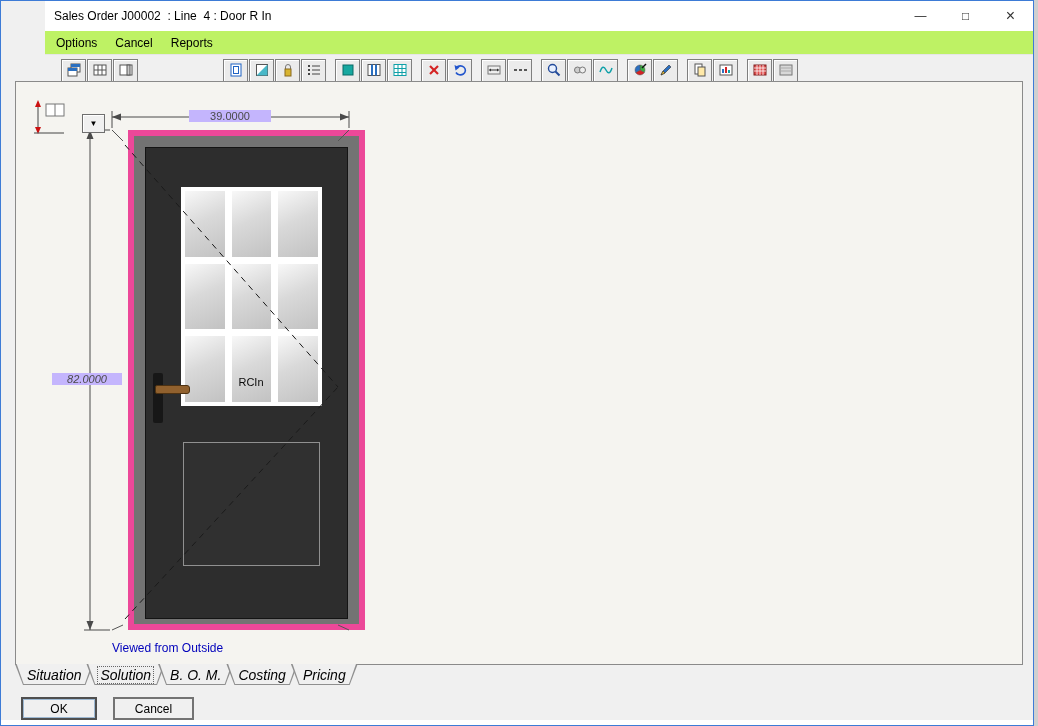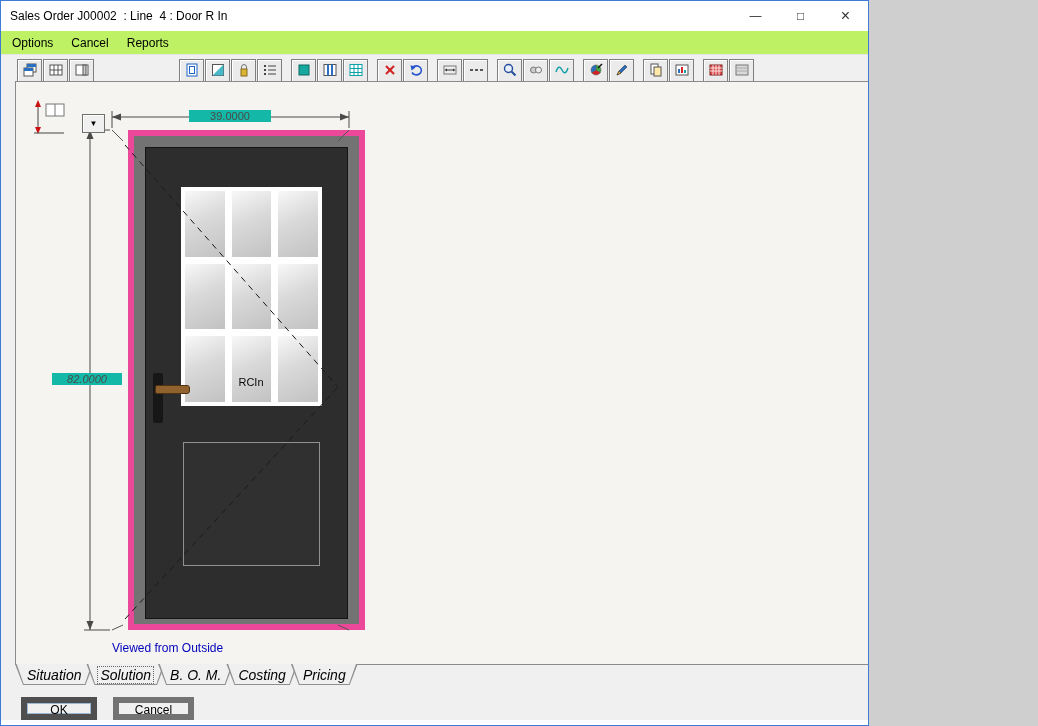--- a/index.html
+++ b/index.html
@@ -1,20 +1,20 @@
 <!DOCTYPE html>
 <html><head>
 <meta charset="utf-8">
 <style>
   * { box-sizing: border-box; margin: 0; padding: 0; }
   html,body { background:#cfcfcf; }
   body { font-family:"Liberation Sans", sans-serif; }
   .window {
-    position:relative; width:869px; height:726px;
-    background:#f0f0f0; border:1px solid #3d7bd6; overflow:hidden;
+    position:relative; width:1034px; height:726px;
+    background:#f0f0f0; border:1px solid #3d7bd6; overflow:hidden;padding-left:44px;
   }
 
   
   .titlebar { height:30px; background:#ffffff; display:flex; align-items:center; }
   .title-text { font-size:12px; color:#000; padding-left:9px; white-space:pre; }
   .win-controls { margin-left:auto; display:flex; height:100%; }
   .win-btn { width:45px; height:100%; display:flex; align-items:center; justify-content:center;
              font-size:12px; color:#333; cursor:default; }
   .win-btn.close { font-size:16px; }
 
@@ -53,42 +53,42 @@
   .pane { background:linear-gradient(155deg,#f8f8f8 0%,#d9d9d9 45%,#c2c2c2 100%); }
   .bottom-panel { position:absolute; left:49px; top:306px; width:137px; height:124px;
                   border:1px solid #909090; background:#303030; }
   .handle-plate { position:absolute; left:19px; top:237px; width:10px; height:50px;
                   background:#171717; border-radius:2px; z-index:8; }
   .handle-lever { position:absolute; left:21px; top:249px; width:35px; height:9px;
                   background:#91612e; border:1px solid #4e3212; border-radius:2px 3px 3px 2px; z-index:9; }
   .glass-label { position:absolute; left:97px; top:240px; width:40px; text-align:center;
                  font-size:11px; color:#0a0a0a; z-index:7; }
 
-  .dim-text { position:absolute; z-index:6; background:#14b8a6; font-size:11px; color:#4a4a4a;
+  .dim-text { position:absolute; z-index:6; background:#c4b5fd; font-size:11px; color:#4a4a4a;
               text-align:center; }
   .dim-w { left:173px; top:28px; width:82px; }
   .dim-h { left:36px; top:291px; width:70px;font-style:italic; }
 
   .caption { position:absolute; left:96px; top:559px; width:237px; 
              font-size:12px; color:#0000bb; z-index:6; }
 
   
   .tabs { position:absolute; left:14px; top:663px; display:flex; height:21px; }
   .tab { position:relative; height:21px; margin-right:-7px; }
   .tab-bg { position:absolute; inset:0; background:#8f8f8f;
             clip-path:polygon(0 0,100% 0,calc(100% - 8px) 100%,8px 100%); }
   .tab-bg::after { content:""; position:absolute; left:0; right:0; top:0; bottom:1px;
             background:#f0f0f0;
             clip-path:polygon(1.7px 0,calc(100% - 1.7px) 0,calc(100% - 8.7px) 100%,8.7px 100%); }
   .tab-label { position:relative; z-index:1; height:100%; display:flex; align-items:center;
                justify-content:center; font-size:14px; color:#000; padding:0 12px;font-style:italic; }
   .tab.active .tab-label span { outline:1px dotted #666; padding:0 2px;text-align:center; }
 
   
-  .btn { position:absolute; height:23px; background:#f0f0f0; border:6px solid #737373;
+  .btn { position:absolute; height:23px; background:#f0f0f0; border:2px solid #737373;
          font-size:12px; color:#000; font-family:"Liberation Sans",sans-serif; }
   .btn-ok { left:20px; top:696px; width:76px; border-color:#4f4f4f;
             box-shadow:inset 0 0 0 1px #9db8d2; }
   .btn-cancel { left:112px; top:696px; width:81px; }
   .bottom-strip { position:absolute; left:0; right:0; bottom:0; height:5px; background:#ffffff; }
 </style>
 </head>
 <body>
 
 <div class="window">

